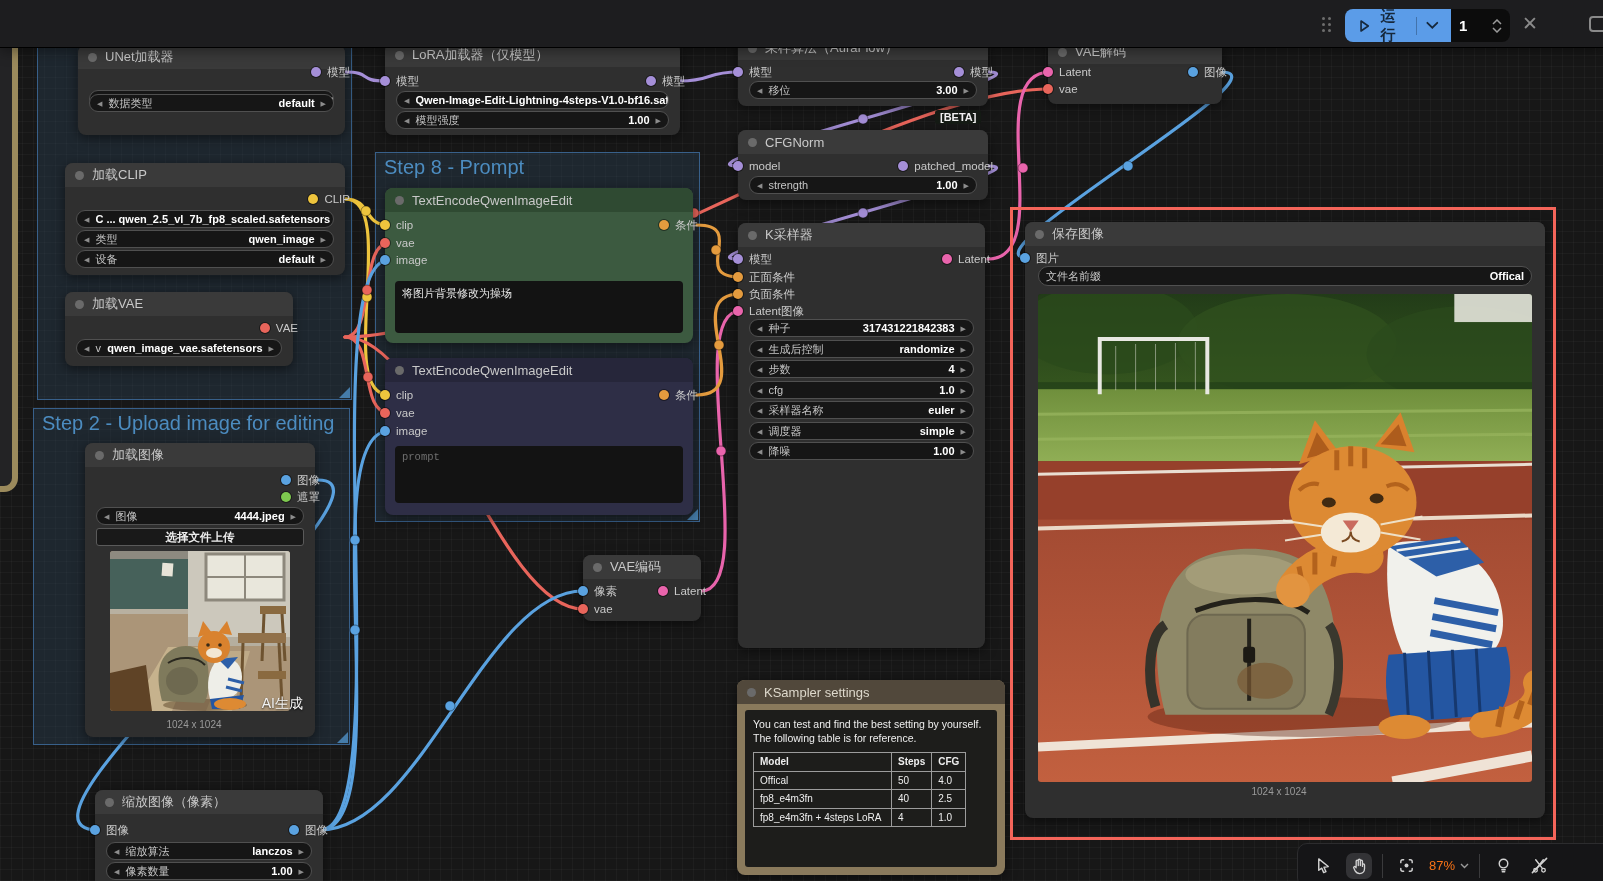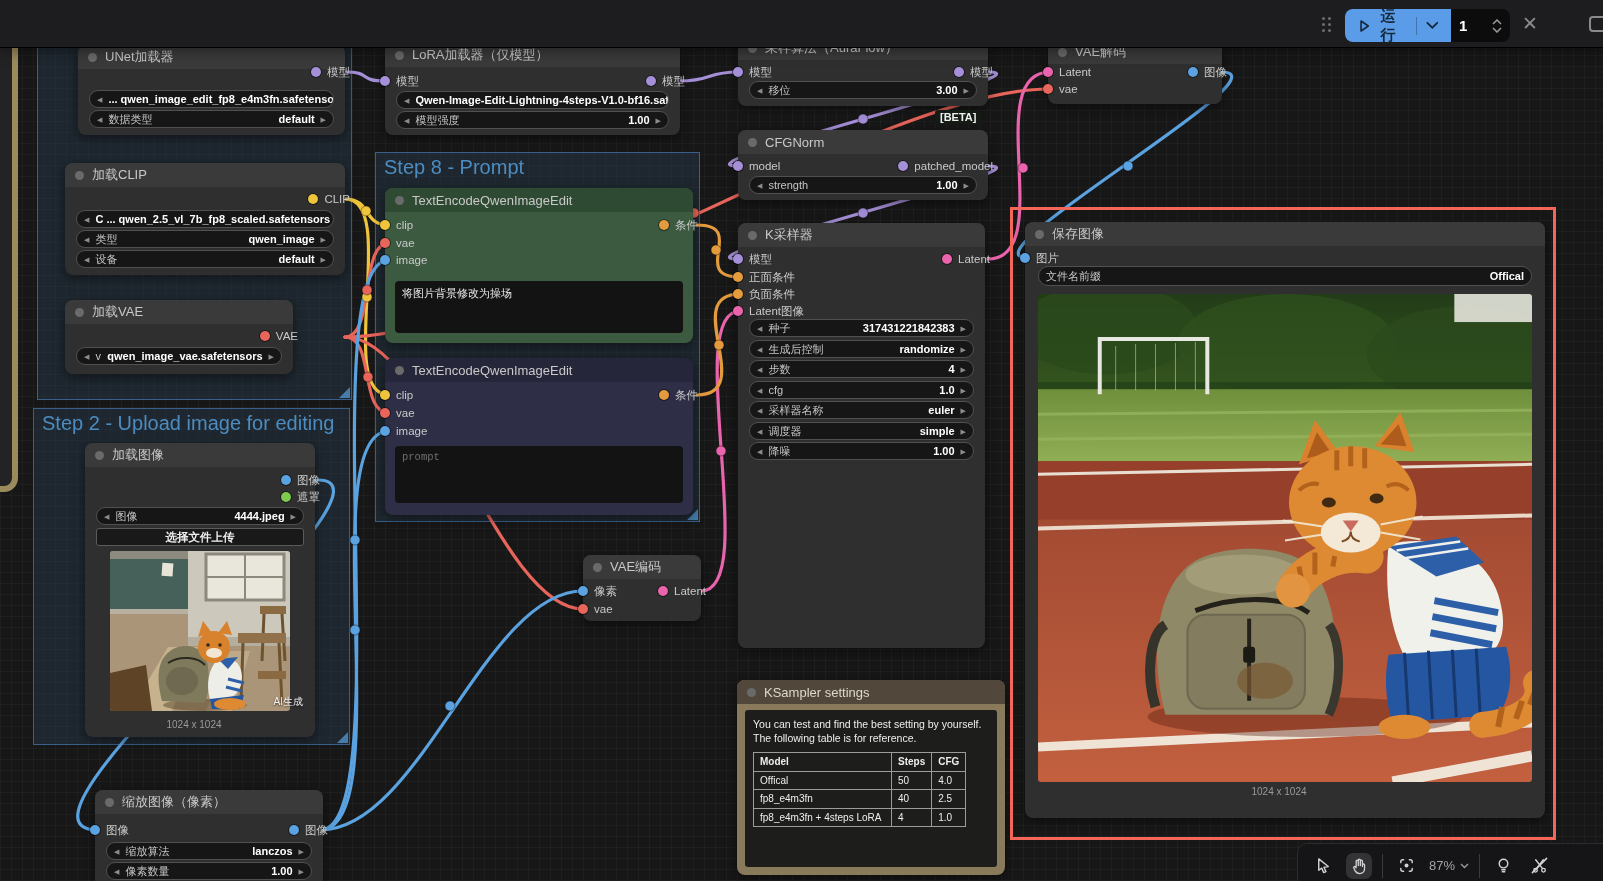--- a/index.html
+++ b/index.html
@@ -35,21 +35,21 @@
   .widget .lbl{color:#c6c6c6;overflow:hidden;text-overflow:ellipsis}
   .widget .val{margin-left:auto;color:#fff;font-weight:700}
   .widget .val.center{margin:0 auto;font-weight:700}
   .btnw{position:absolute;left:11px;right:11px;height:18px;background:#191919;border:1px solid #5a5a5a;border-radius:3px;
         display:flex;align-items:center;justify-content:center;font-size:11.5px;font-weight:700;color:#eee}
   .tw{position:absolute;left:10px;right:10px;background:#131313;border-radius:4px;color:#e9e9e9;font-size:11px;padding:5px 7px;line-height:1.3;overflow:hidden}
   .tw.ph{color:#6f6f6f;font-family:Liberation Mono, monospace;font-size:10.5px}
   .prevbox{position:absolute;overflow:hidden;border-radius:3px;background:#222}
   .prevbox svg{display:block}
   .cap{position:absolute;left:0;right:12px;text-align:center;font-size:10px;color:#9a9a9a}
-  .ailabel{position:absolute;font-size:10px;color:#f2f2f2;text-shadow:0 1px 2px rgba(0,0,0,.7)}
+  .ailabel{position:absolute;font-size:14px;color:#f2f2f2;text-shadow:0 1px 2px rgba(0,0,0,.7)}
   
   .note-node{position:absolute;background:#8a7a5c;border-radius:8px;z-index:3;box-shadow:0 3px 12px rgba(0,0,0,.5)}
   .note-node .nhead{background:#51483b;color:#ded9cc}
   .ncontent{position:absolute;left:8px;right:8px;top:30px;bottom:8px;background:#1d1d1b;border-radius:3px;padding:7px 8px;color:#eee;font-size:10.5px;line-height:1.35;overflow:hidden}
   .ntable{border-collapse:collapse;margin-top:7px}
   .ntable th,.ntable td{border:1px solid #9c9c9c;font-size:10px;color:#eee;padding:2px 6px;text-align:left;font-weight:400;white-space:nowrap}
   .ntable th{font-weight:700}
   .beta{position:absolute;left:935px;top:110px;z-index:4;background:#141a14;color:#f0f0f0;font-size:11px;font-weight:700;padding:1px 5px;border-radius:3px}
   
   .marquee{position:absolute;left:1010px;top:207px;width:546px;height:633px;border:3px solid #f4655a;z-index:6;pointer-events:none}
@@ -67,21 +67,21 @@
            display:flex;align-items:center;color:#fff;font-size:15px;font-weight:600;padding:0 8px}
   .stepper{margin-left:auto;display:flex;flex-direction:column;gap:2px}
   .closex{position:absolute;left:1518px;top:12px;width:24px;height:24px;color:#8a8a8a;font-size:19px;line-height:24px;text-align:center;cursor:pointer}
   .cornerbtn{position:absolute;left:1589px;top:16px;width:18px;height:16px;border:2px solid #8a8a8a;border-radius:4px}
   
   .statusbar{position:absolute;left:1297px;top:843px;width:320px;height:45px;background:#151517;border:1px solid #2c2c2e;
              border-radius:10px;z-index:10;display:flex;align-items:center;gap:10px;padding:0 12px}
   .sbtn{width:26px;height:26px;display:flex;align-items:center;justify-content:center;border-radius:7px;color:#d2d2d2;cursor:pointer;flex:none}
   .sbtn.active{background:#333336}
   .sdiv{width:1px;height:24px;background:#3a3a3c;flex:none}
-  .zoomlvl{color:#a3a3a3;font-size:13px;display:flex;align-items:center;gap:5px;cursor:pointer;flex:none}
+  .zoomlvl{color:#f97316;font-size:13px;display:flex;align-items:center;gap:5px;cursor:pointer;flex:none}
 </style>
 </head>
 <body>
 
 <div class="canvas"></div>
 
 <div class="edge-note">
   
   
 </div>
@@ -148,21 +148,21 @@
   </div>
   <div class="port out" style="top:19px">
     <span>模型</span>
       <i class="pd model"></i>
   </div>
   <div class="widget" style="top:45px">
     <span class="arr">◀</span>
     <span class="val center">... qwen_image_edit_fp8_e4m3fn.safetensors</span>
 
   </div>
-  <div class="widget" style="top:65px">
+  <div class="widget" style="top:49px">
     <span class="arr">◀</span>
     <span class="lbl">数据类型</span>
     <span class="val">default</span>
     <span class="arr">▶</span>
   </div>
 </div>
 
 <div class="node" style="left:65px;top:163px;width:280px;height:112px">
   <div class="nhead">
     <i class="cdot"></i>
@@ -184,21 +184,21 @@
     <span class="arr">▶</span>
   </div>
   <div class="widget" style="top:87px">
     <span class="arr">◀</span>
     <span class="lbl">设备</span>
     <span class="val">default</span>
     <span class="arr">▶</span>
   </div>
 </div>
 
-<div class="node" style="left:65px;top:300px;width:228px;height:74px">
+<div class="node" style="left:65px;top:292px;width:228px;height:74px">
   <div class="nhead">
     <i class="cdot"></i>
     <span>加载VAE</span>
   </div>
   <div class="port out" style="top:28px">
     <span>VAE</span>
       <i class="pd vae"></i>
   </div>
   <div class="widget" style="top:47px">
     <span class="arr">◀</span>

